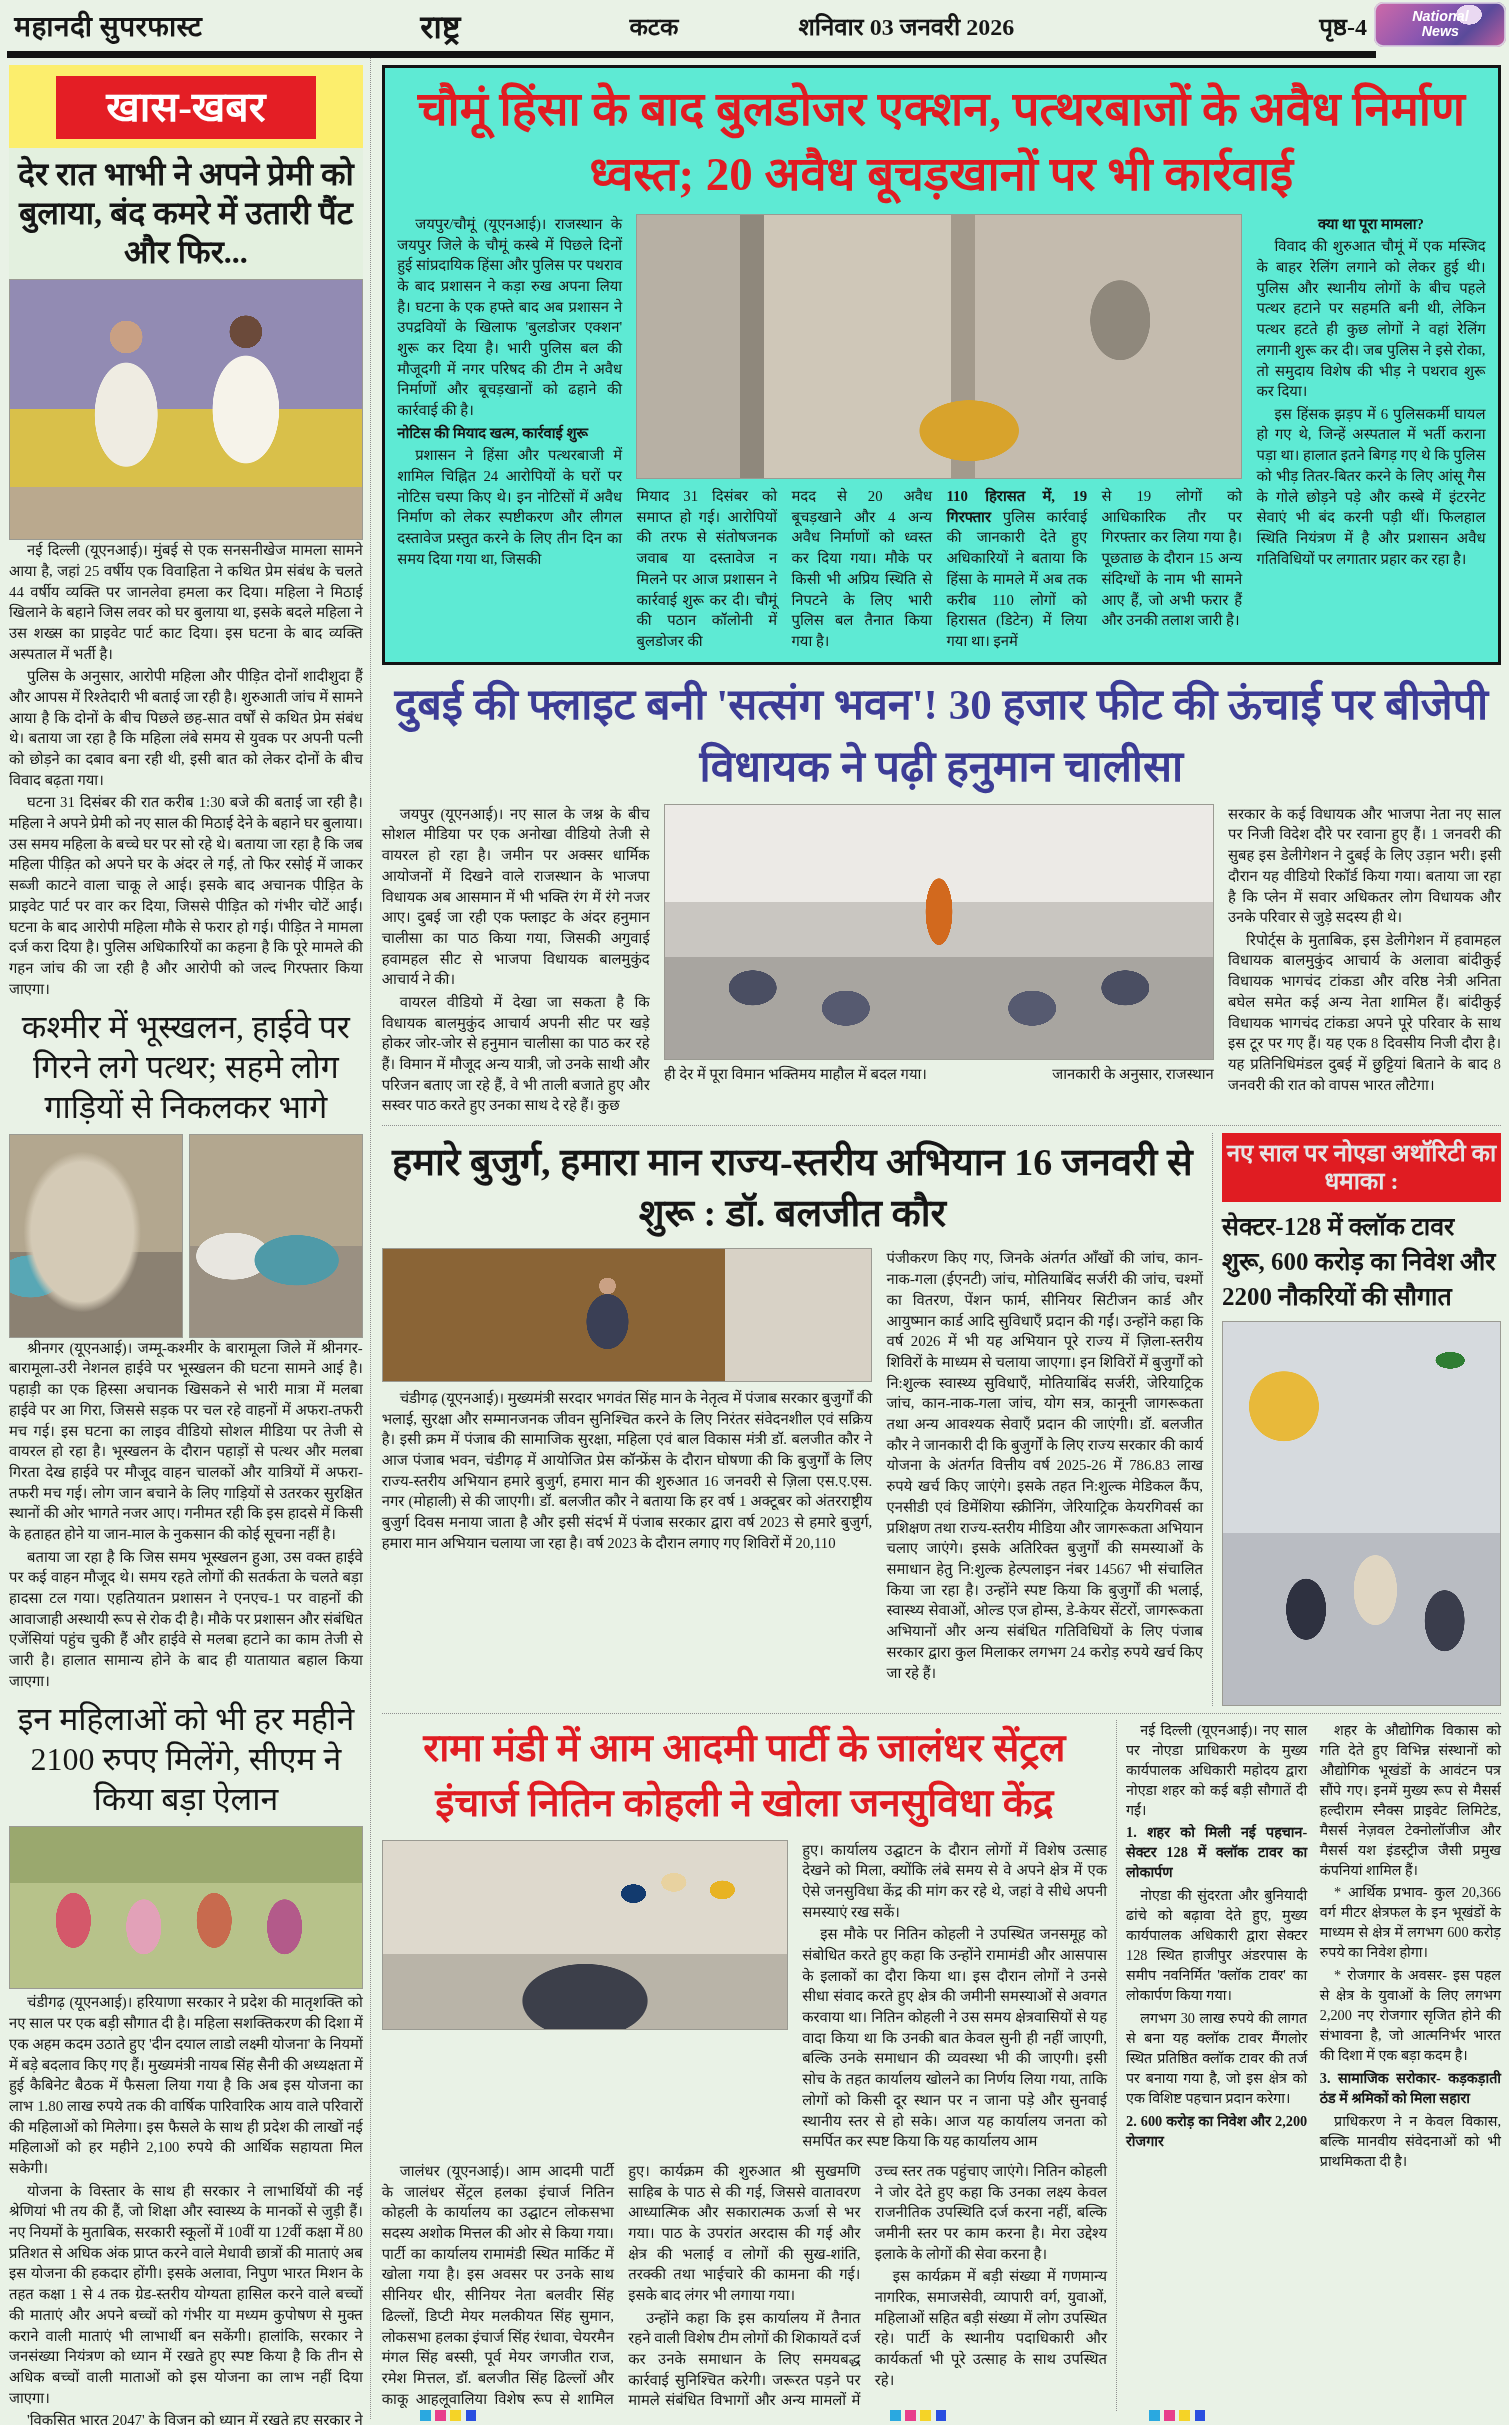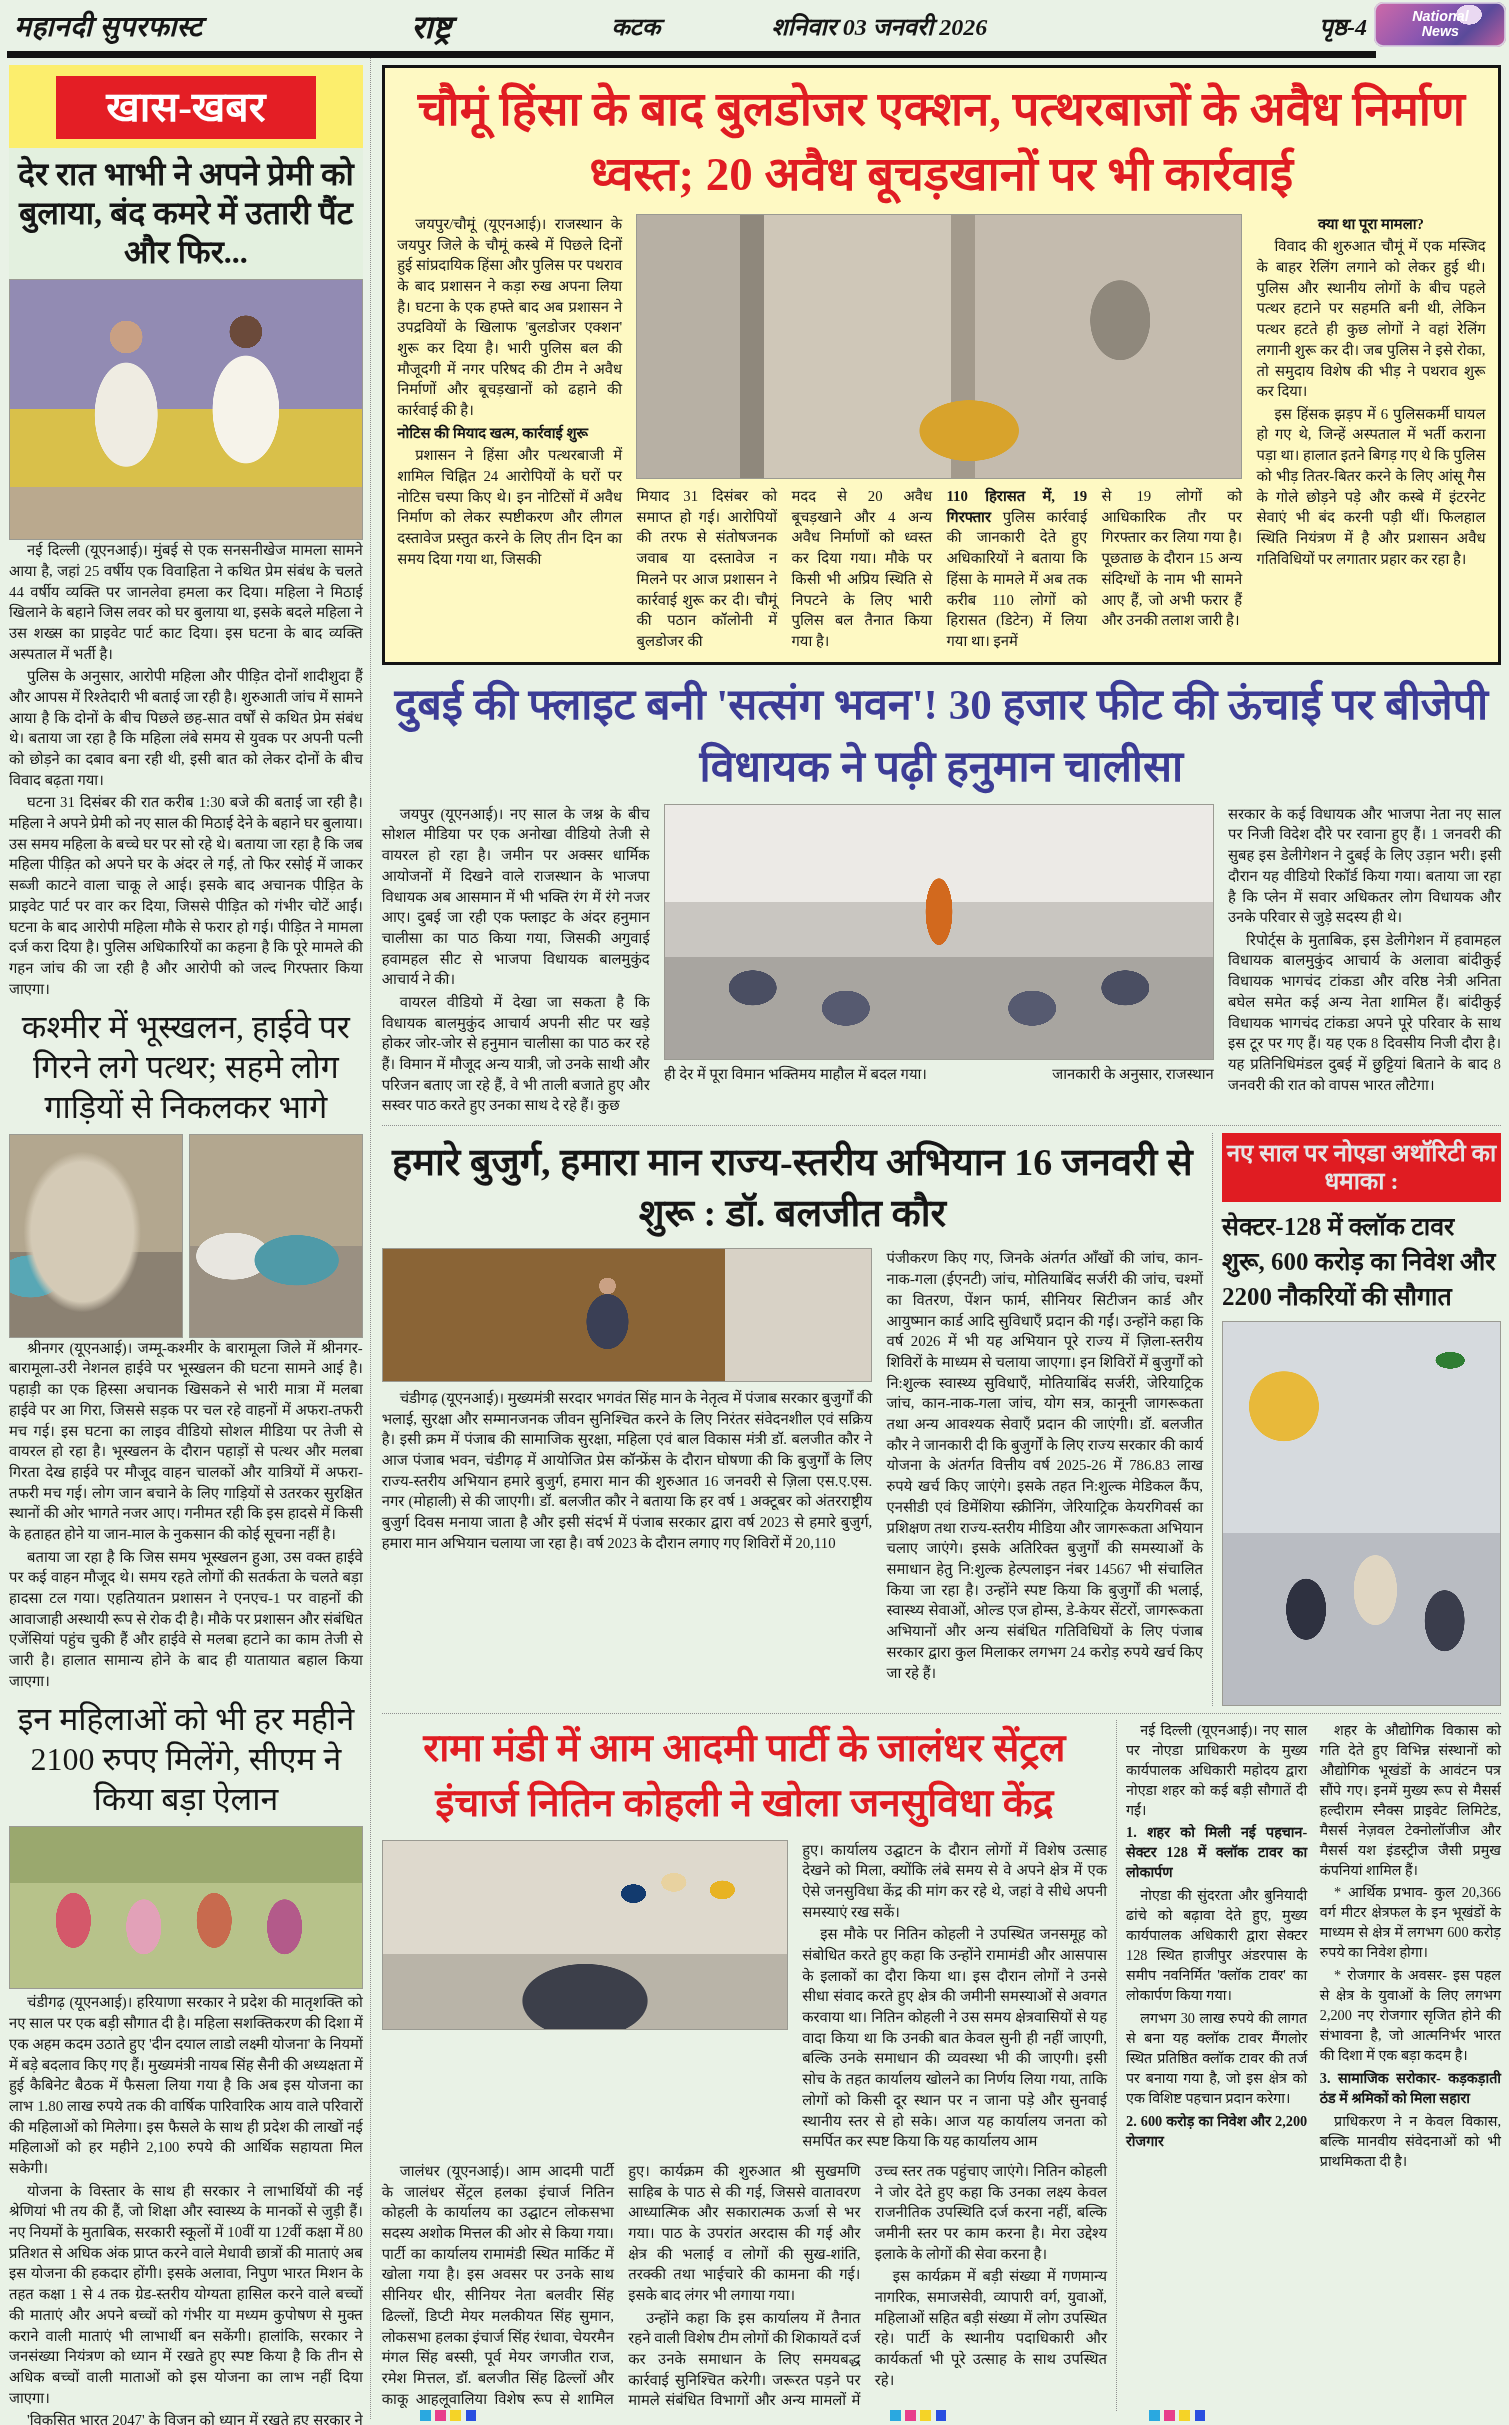--- a/index.html
+++ b/index.html
@@ -1,19 +1,19 @@
 <!DOCTYPE html>
 <html lang="hi" style="font-size:14.3px"><head>
 <meta charset="utf-8">
 <style>
   html,body{margin:0;padding:0;background:#c9d2c6;}
   .page{width:1510px;height:2426px;background:#e9f2e6;position:relative;overflow:hidden;
         font-family:"Liberation Serif","DejaVu Serif",serif;color:#161616;box-sizing:border-box;}
   
-  .hdr{height:47px;display:flex;align-items:center;padding:1.8px 143px 0 14.3px;gap:8px;font-style:italic;}
+  .hdr{height:47px;display:flex;align-items:center;padding:1.8px 143px 0 14.3px;gap:17px;}
   .hdr .paper{font-size:28px;font-weight:bold;letter-spacing:0.4px;}
   .hdr .edition{font-size:32px;font-weight:bold;margin-left:201px;}
   .hdr .city{font-size:24px;font-weight:bold;margin-left:152px;}
   .hdr .dateline{font-size:24px;font-weight:bold;margin-left:103px;}
   .hdr .pageno{font-size:24px;font-weight:bold;margin-left:auto;}
   .hdr-rule{height:7.2px;background:#141414;margin:1.8px 134px 0 7.2px;}
   .nn-badge{position:absolute;top:1.8px;right:3.6px;width:132px;height:45px;border-radius:9px;
      background:radial-gradient(23px 18px at 72% 28%, #ead9f2 0 55%, rgba(0,0,0,0) 56%),
        linear-gradient(135deg,#d06aa8 0%,#8a56b0 45%,#5a4a9a 70%,#c35f9e 100%);
      color:#fff;display:flex;flex-direction:column;align-items:center;justify-content:center;
@@ -50,21 +50,21 @@
      radial-gradient(72px 43px at 62% 62%, #4f9aa8 0 58%, rgba(0,0,0,0) 59%),
      radial-gradient(63px 40px at 25% 60%, #e8e6e0 0 58%, rgba(0,0,0,0) 59%),
      linear-gradient(180deg,#b3a78f 0 55%,#9a9082 55%);}
   .ph-women{height:163px;background:
      radial-gradient(30px 47px at 18% 58%, #d4586a 0 58%, rgba(0,0,0,0) 59%),
      radial-gradient(30px 47px at 38% 62%, #e2a1b8 0 58%, rgba(0,0,0,0) 59%),
      radial-gradient(30px 47px at 58% 58%, #c86a4e 0 58%, rgba(0,0,0,0) 59%),
      radial-gradient(30px 47px at 78% 62%, #b35a8a 0 58%, rgba(0,0,0,0) 59%),
      linear-gradient(180deg,#9aa86e 0 35%,#b7c28a 35%);}
   
-  .chaumu{border:3.6px solid #141414;background:#fef9c3;padding:7.2px 12.5px 9px;}
+  .chaumu{border:3.6px solid #141414;background:#5eead4;padding:7.2px 12.5px 9px;}
   .h-red{color:#e01c22;font-size:47px;font-weight:bold;text-align:center;line-height:1.38;margin:1.8px 0 7.2px;}
   .ch-grid{display:flex;gap:14.3px;}
   .ch-c1{width:225px;flex:0 0 auto;}
   .ch-mid{flex:1;min-width:0;}
   .ph-demo{height:265px;background:
      radial-gradient(85px 52px at 55% 82%, #d8a32c 0 58%, rgba(0,0,0,0) 59%),
      radial-gradient(54px 72px at 80% 40%, #8f887c 0 55%, rgba(0,0,0,0) 56%),
      linear-gradient(90deg,#b7b0a4 0 17%,#8f887c 17% 21%,#cfc7b8 21% 52%,#a39a8c 52% 56%,#c4bbae 56% 100%);}
   .ch-sub{display:flex;gap:14.3px;margin-top:7.2px;}
   .ch-sub .sc{flex:1;min-width:0;}

